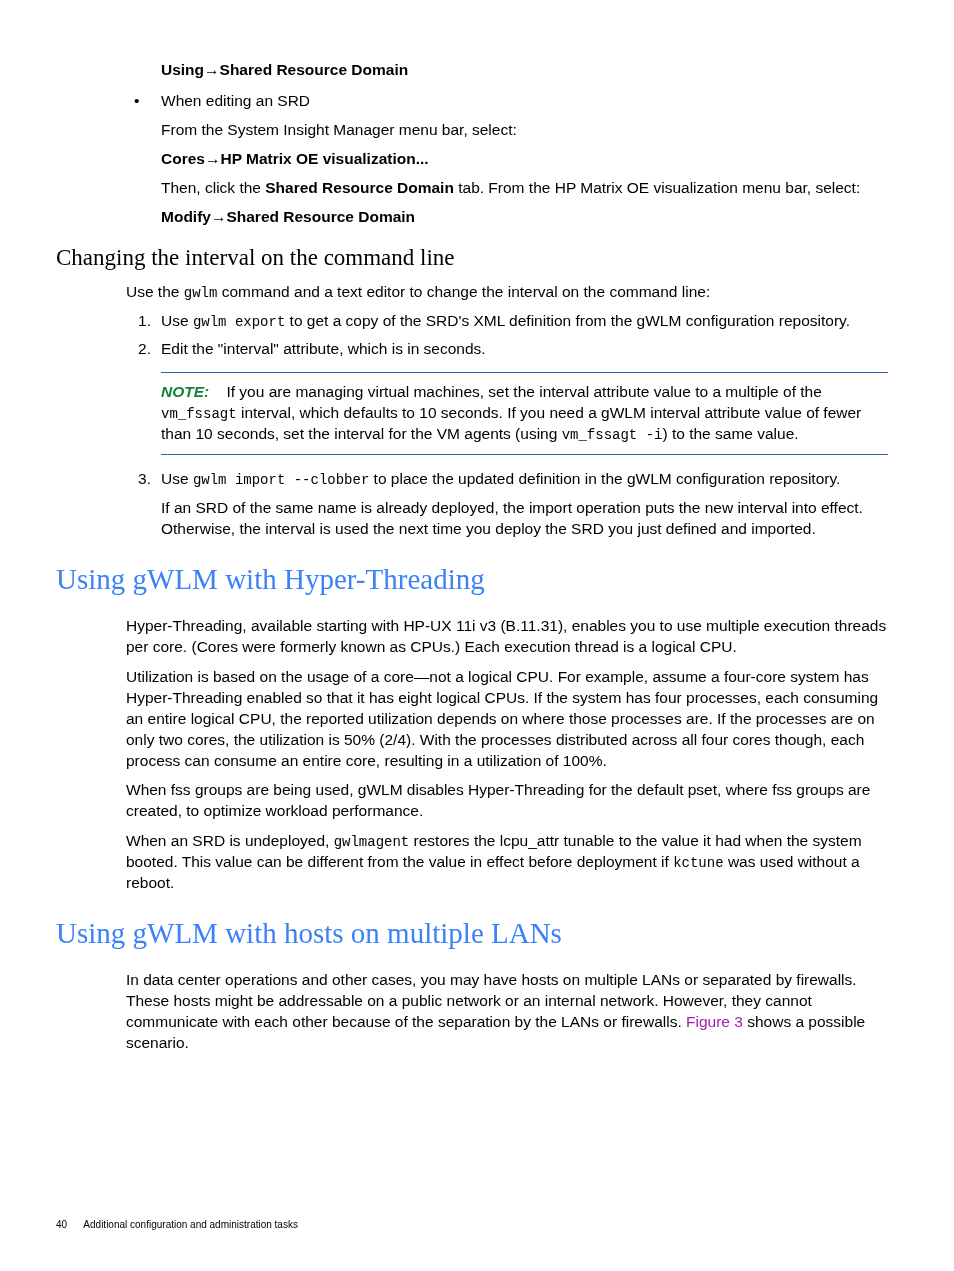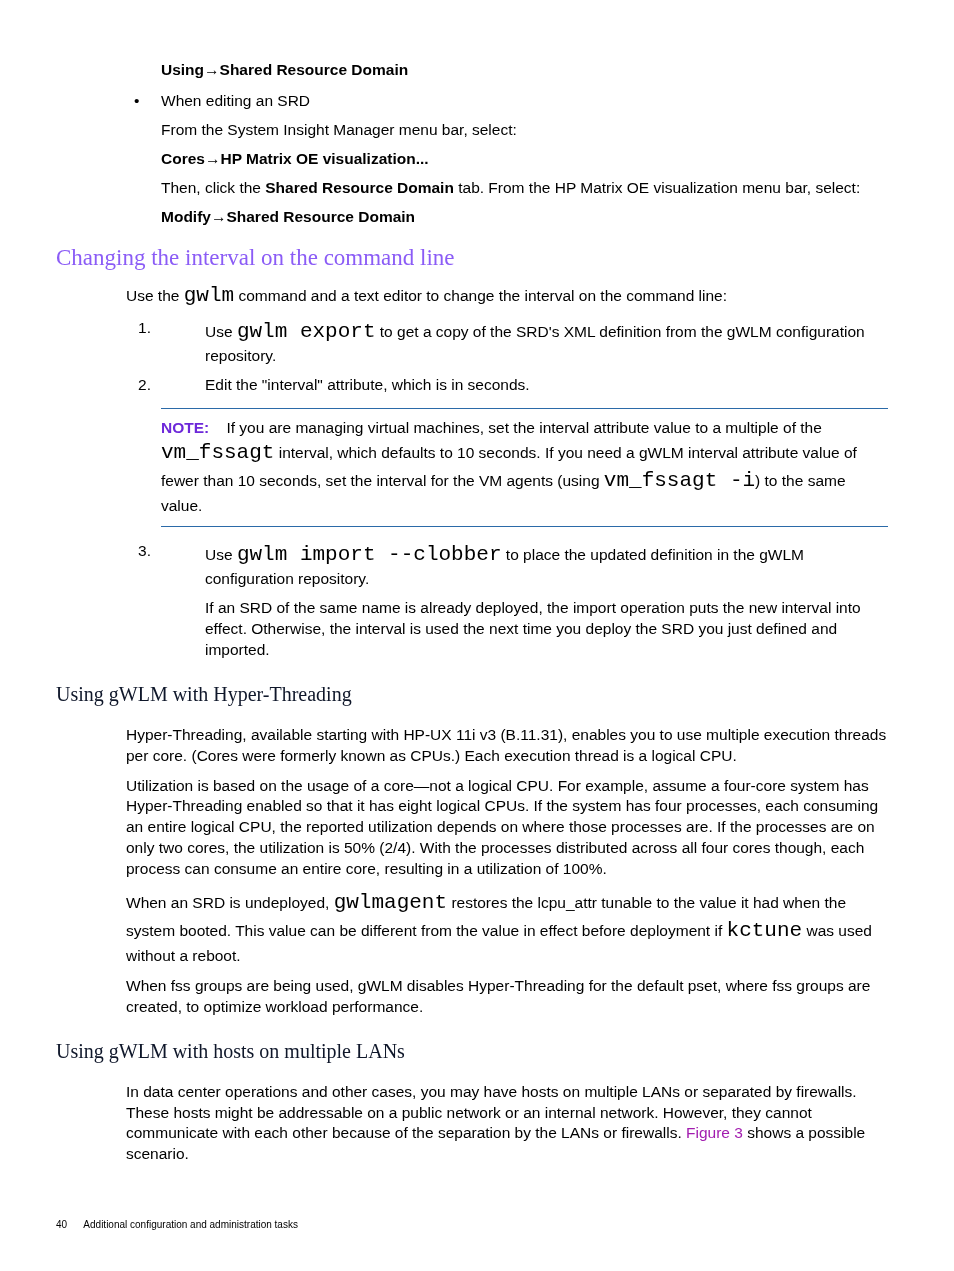--- a/index.html
+++ b/index.html
@@ -32,57 +32,58 @@
     .num-row {
       display: flex;
       margin-left: 70px;
       margin-top: 8px;
     }
     .num-marker {
       width: 35px;
       text-align: right;
       padding-right: 10px;
     }
-    .num-content { flex: 1; padding-right: 10px; margin-left: 44px; }
+    .num-content { flex: 1; padding-right: 10px; }
     h2 {
       font-family: Georgia, 'Times New Roman', serif;
       font-weight: 300;
-      color: #8b5cf6;
+      color: #000000;
       font-size: 23px;
       margin-top: 14px;
       margin-bottom: 7px;
     }
     h1 {
       font-family: Georgia, 'Times New Roman', serif;
       font-weight: 300;
-      color: #0f172a;
-      font-size: 20px;
+      color: #3b82f6;
+      font-size: 29px;
       margin-top: 20px;
       margin-bottom: 8px;
     }
     .body-p {
       margin-left: 70px;
       margin-top: 9px;
     }
     .sub-p {
       margin-top: 8px;
     }
-    .monospace { font-family: 'Courier New', Courier, monospace; font-size: 21px; }
+    .monospace { font-family: 'Courier New', Courier, monospace; font-size: 14px; }
     .note-box {
       margin-left: 105px;
       margin-right: 10px;
       border-top: 1px solid #2b6aa8;
       border-bottom: 1px solid #2b6aa8;
       padding: 9px 0;
       margin-top: 12px;
       margin-bottom: 14px;
     }
     .note-label {
       font-weight: bold;
-      color: #6d28d9;
+      color: #15803d;
+      font-style: italic;
     }
     .link { color: #a21caf; }
     .footer {
       position: absolute;
       bottom: 40px;
       left: 56px;
       font-size: 10px;
     }
     .footer-page { margin-right: 14px; }
     .arrow { font-family: Arial, sans-serif; }
@@ -144,24 +145,24 @@
         <span>Use </span><span class="monospace">gwlm import --clobber</span><span> to place the updated definition in the gWLM configuration repository.</span>
       </div>
       <div class="sub-p">If an SRD of the same name is already deployed, the import operation puts the new interval into effect. Otherwise, the interval is used the next time you deploy the SRD you just defined and imported.</div>
     </div>
   </div>
 
   <h1>Using gWLM with Hyper-Threading</h1>
 
   <div class="body-p mt">Hyper-Threading, available starting with HP-UX 11i v3 (B.11.31), enables you to use multiple execution threads per core. (Cores were formerly known as CPUs.) Each execution thread is a logical CPU.</div>
   <div class="body-p">Utilization is based on the usage of a core—not a logical CPU. For example, assume a four-core system has Hyper-Threading enabled so that it has eight logical CPUs. If the system has four processes, each consuming an entire logical CPU, the reported utilization depends on where those processes are. If the processes are on only two cores, the utilization is 50% (2/4). With the processes distributed across all four cores though, each process can consume an entire core, resulting in a utilization of 100%.</div>
+  <div class="body-p">When fss groups are being used, gWLM disables Hyper-Threading for the default pset, where fss groups are created, to optimize workload performance.</div>
   <div class="body-p">
     <span>When an SRD is undeployed, </span><span class="monospace">gwlmagent</span><span> restores the lcpu_attr tunable to the value it had when the system booted. This value can be different from the value in effect before deployment if </span><span class="monospace">kctune</span><span> was used without a reboot.</span>
   </div>
-  <div class="body-p">When fss groups are being used, gWLM disables Hyper-Threading for the default pset, where fss groups are created, to optimize workload performance.</div>
 
   <h1>Using gWLM with hosts on multiple LANs</h1>
 
   <div class="body-p mt">
     <span>In data center operations and other cases, you may have hosts on multiple LANs or separated by firewalls. These hosts might be addressable on a public network or an internal network. However, they cannot communicate with each other because of the separation by the LANs or firewalls. </span><span class="link">Figure 3</span><span> shows a possible scenario.</span>
   </div>
 
 </div>
 
 <div class="footer">

